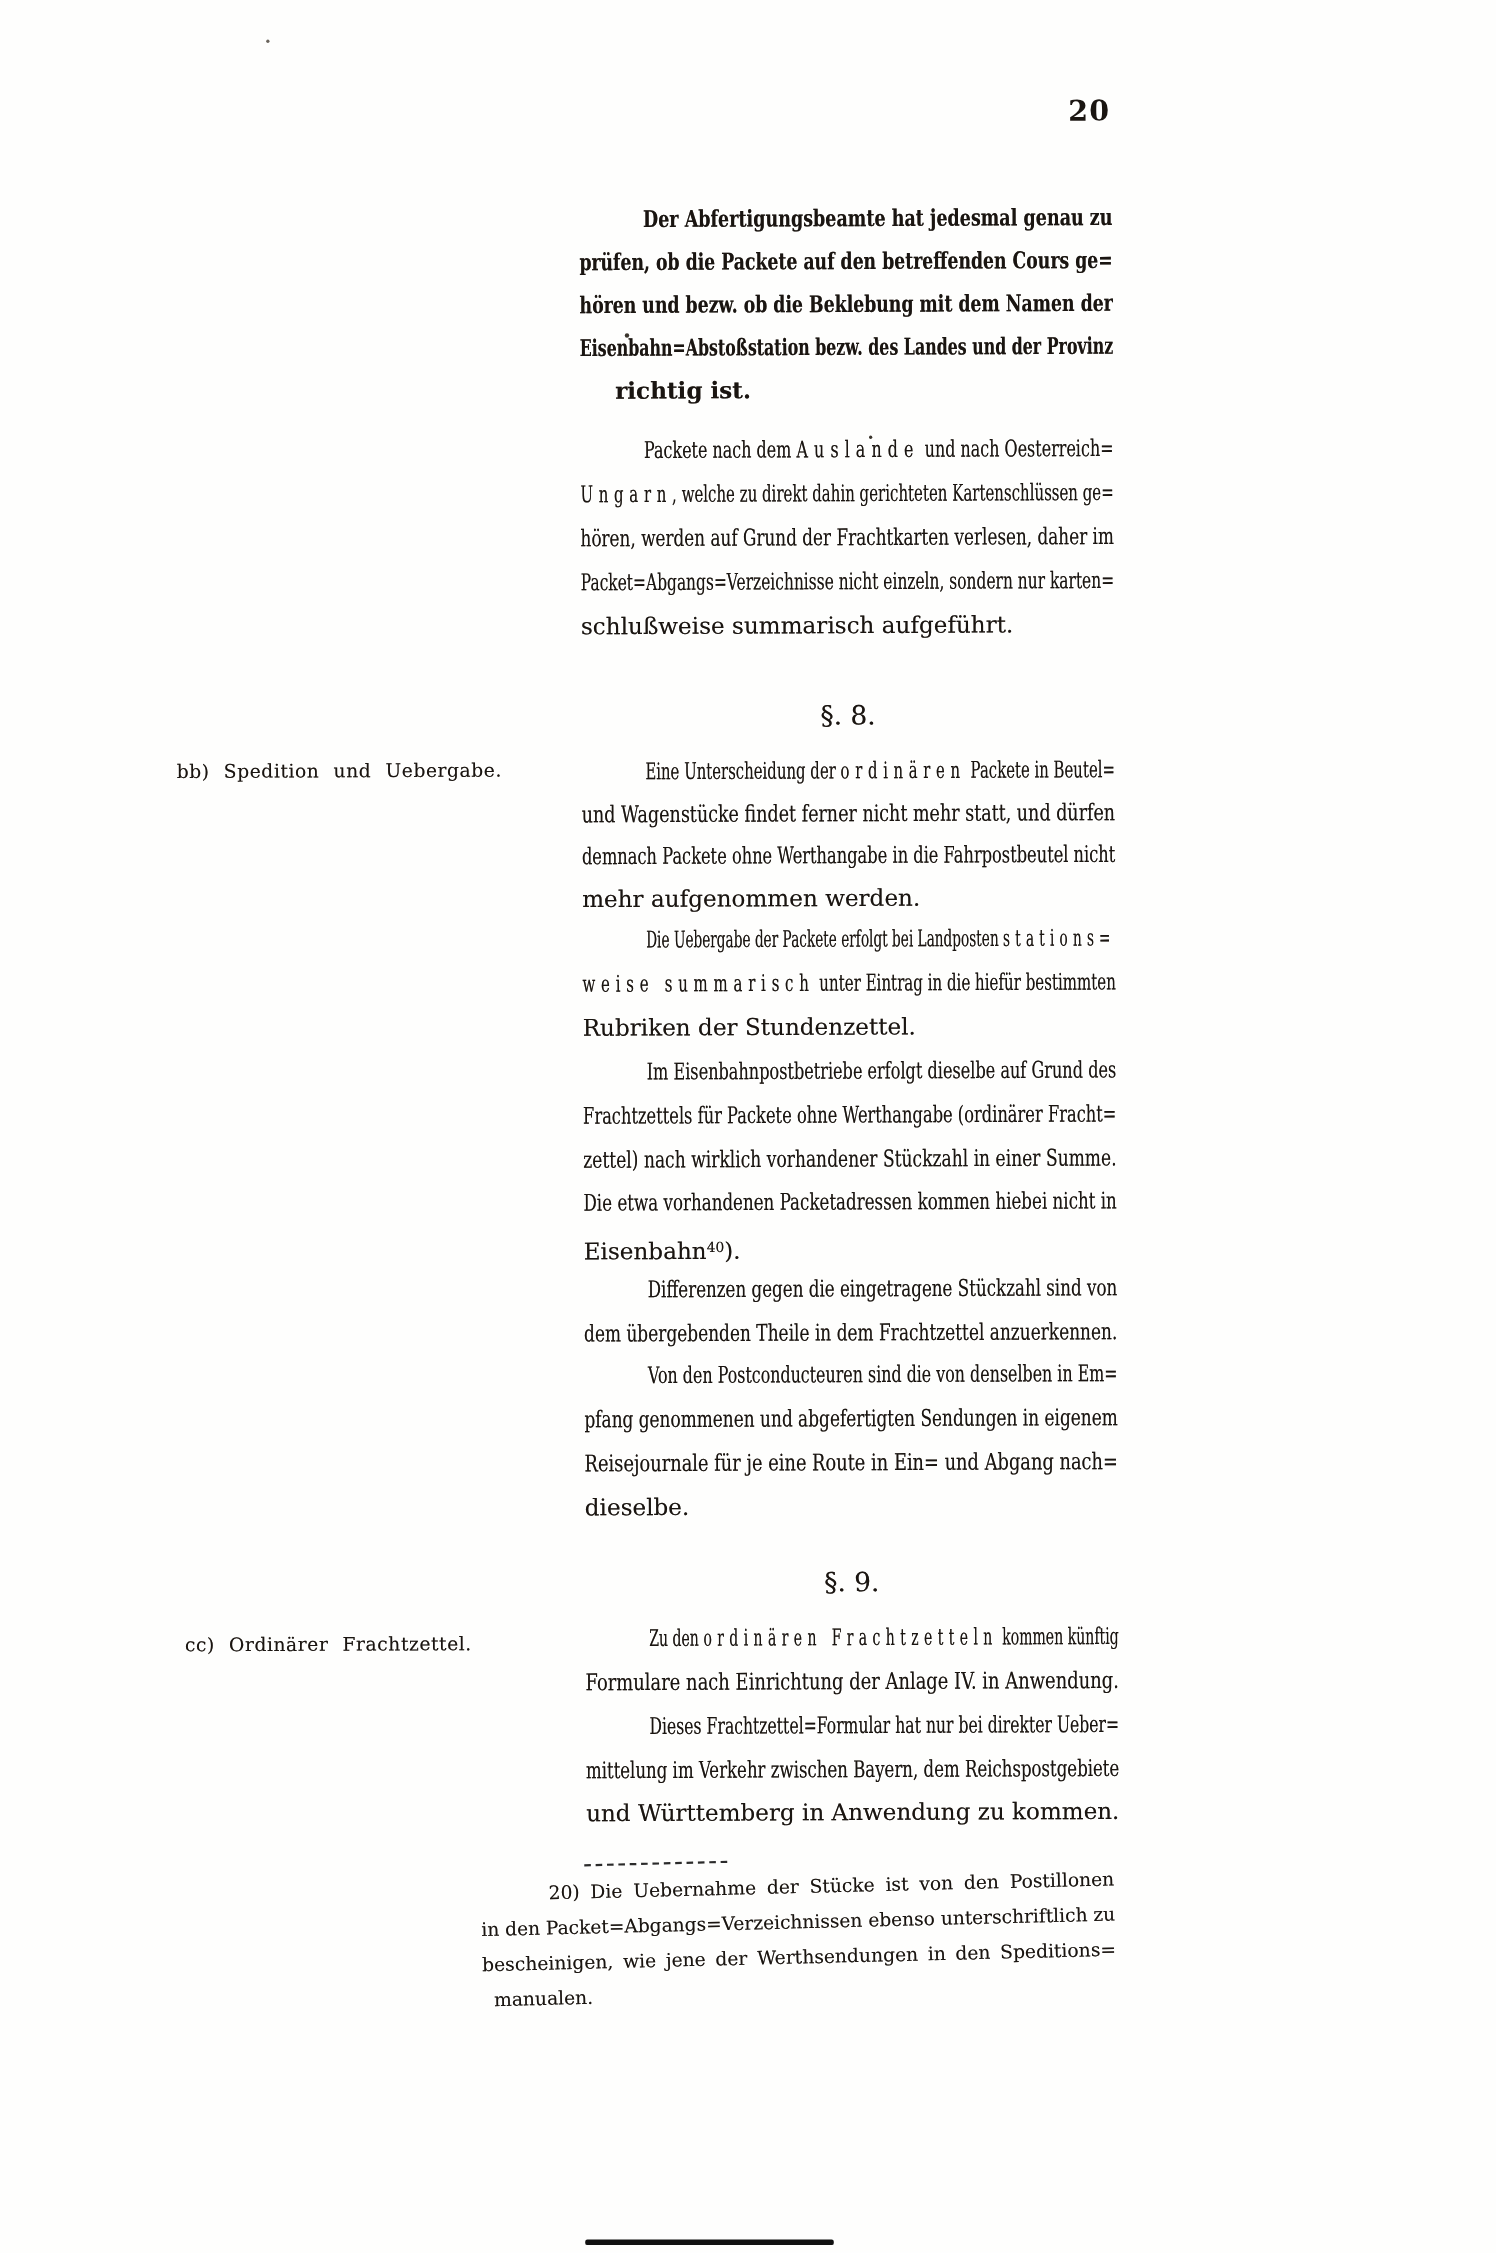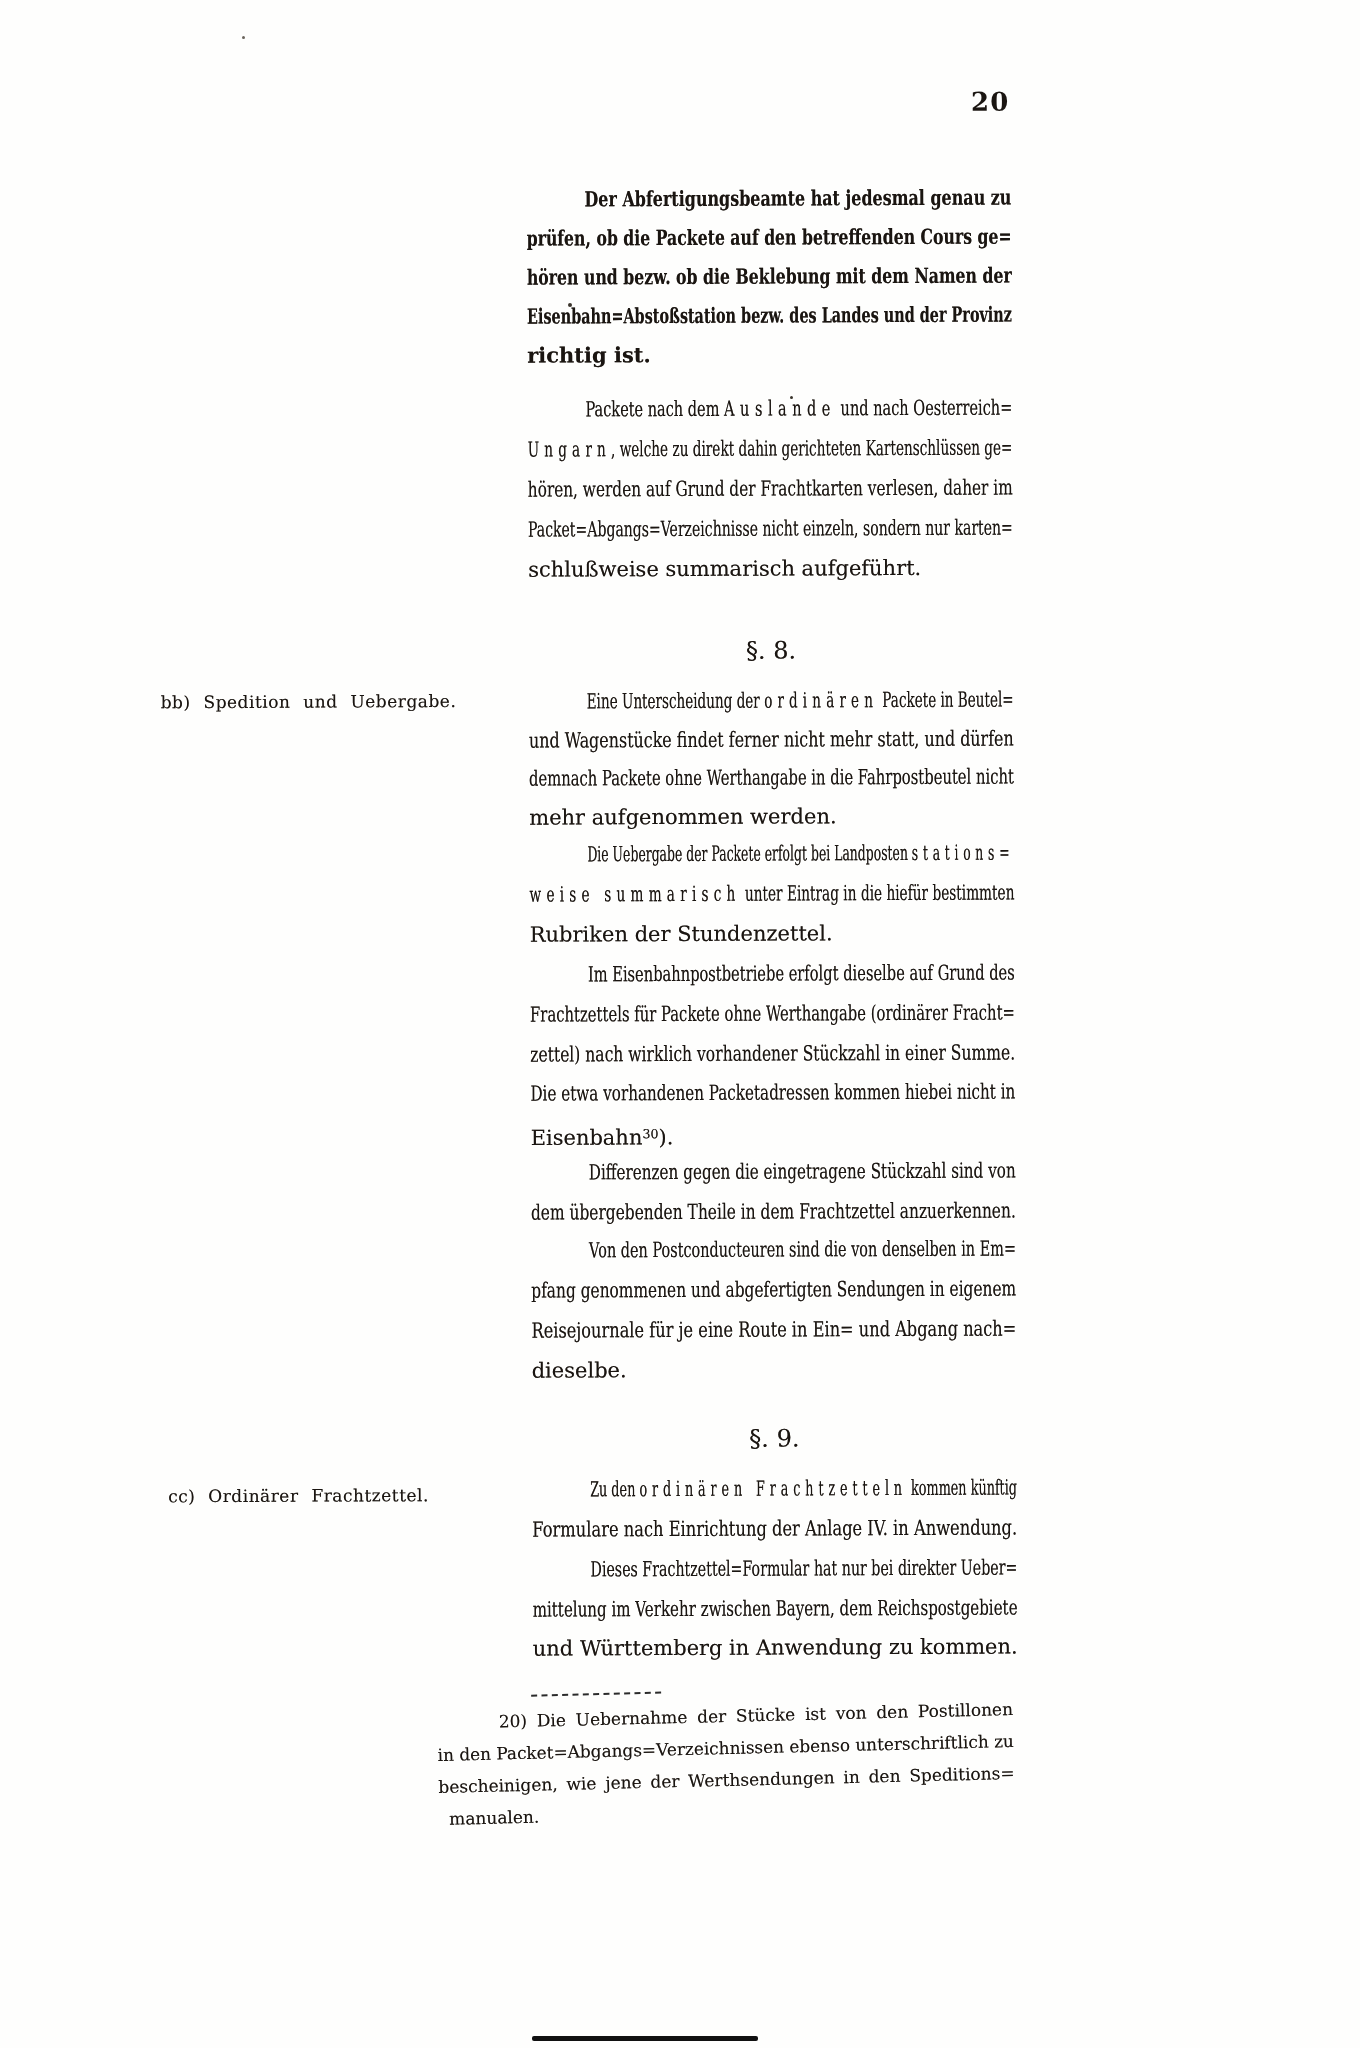--- a/index.html
+++ b/index.html
@@ -65,21 +65,21 @@
 
     <div class="sidenote" id="sidenote-bb">bb) Spedition und Uebergabe.</div>
     <div class="sidenote" id="sidenote-cc">cc) Ordinärer Frachtzettel.</div>
 
     <div id="blocks">
         <div class="blk blk0 bold">
           <div class="jline indent"><span class="lt" style="transform: scaleX(0.758804); word-spacing: 0px;"><span>Der Abfertigungsbeamte hat jedesmal genau zu</span></span></div>
           <div class="jline"><span class="lt" style="transform: scaleX(0.747259); word-spacing: 0px;"><span>prüfen, ob die Packete auf den betreffenden Cours ge=</span></span></div>
           <div class="jline"><span class="lt" style="transform: scaleX(0.74852); word-spacing: 0px;"><span>hören und bezw. ob die Beklebung mit dem Namen der</span></span></div>
           <div class="jline"><span class="lt" style="transform: scaleX(0.684432); word-spacing: 0px;"><span>Eisenbahn=Abstoßstation bezw. des Landes und der Provinz</span></span></div>
-          <div class="jline nojust"><span class="lt" style="transform: none; word-spacing: 0px;"><span>richtig ist.</span></span></div>
+          <div class="jline nojust"><span class="lt" style="transform: none; word-spacing: 0px; margin-left: 32px;"><span>richtig ist.</span></span></div>
         </div>
         <div class="blk blk1">
           <div class="jline indent"><span class="lt" style="transform: scaleX(0.690925); word-spacing: 0px;"><span>Packete nach dem </span><span class="sperr">Auslande</span><span> und nach Oesterreich=</span></span></div>
           <div class="jline"><span class="lt" style="transform: scaleX(0.648183); word-spacing: 0px;"><span class="sperr">Ungarn</span><span>, welche zu direkt dahin gerichteten Kartenschlüssen ge=</span></span></div>
           <div class="jline"><span class="lt" style="transform: scaleX(0.729019); word-spacing: 0px;"><span>hören, werden auf Grund der Frachtkarten verlesen, daher im</span></span></div>
           <div class="jline"><span class="lt" style="transform: scaleX(0.668667); word-spacing: 0px;"><span>Packet=Abgangs=Verzeichnisse nicht einzeln, sondern nur karten=</span></span></div>
           <div class="jline nojust"><span class="lt" style="transform: none; word-spacing: 0px;"><span>schlußweise summarisch aufgeführt.</span></span></div>
         </div>
         <div class="blk blk2 heading"><span>§. 8.</span></div>
         <div class="blk blk3">
@@ -91,21 +91,21 @@
         <div class="blk blk4">
           <div class="jline indent"><span class="lt" style="transform: scaleX(0.591275); word-spacing: 0px;"><span>Die Uebergabe der Packete erfolgt bei Landposten </span><span class="sperr">stations=</span></span></div>
           <div class="jline"><span class="lt" style="transform: scaleX(0.650833); word-spacing: 0px;"><span class="sperr">weise summarisch</span><span> unter Eintrag in die hiefür bestimmten</span></span></div>
           <div class="jline nojust"><span class="lt" style="transform: none; word-spacing: 0px;"><span>Rubriken der Stundenzettel.</span></span></div>
         </div>
         <div class="blk blk5">
           <div class="jline indent"><span class="lt" style="transform: scaleX(0.69713); word-spacing: 0px;"><span>Im Eisenbahnpostbetriebe erfolgt dieselbe auf Grund des</span></span></div>
           <div class="jline"><span class="lt" style="transform: scaleX(0.704403); word-spacing: 0px;"><span>Frachtzettels für Packete ohne Werthangabe (ordinärer Fracht=</span></span></div>
           <div class="jline"><span class="lt" style="transform: scaleX(0.740498); word-spacing: 0px;"><span>zettel) nach wirklich vorhandener Stückzahl in einer Summe.</span></span></div>
           <div class="jline"><span class="lt" style="transform: scaleX(0.72247); word-spacing: 0px;"><span>Die etwa vorhandenen Packetadressen kommen hiebei nicht in</span></span></div>
-          <div class="jline nojust"><span class="lt" style="transform: none; word-spacing: 0px;"><span>Eisenbahn</span><span class="sup">30</span><span>).</span></span></div>
+          <div class="jline nojust"><span class="lt" style="transform: none; word-spacing: 0px;"><span>Eisenbahn</span><span class="sup">40</span><span>).</span></span></div>
         </div>
         <div class="blk blk6">
           <div class="jline indent"><span class="lt" style="transform: scaleX(0.72312); word-spacing: 0px;"><span>Differenzen gegen die eingetragene Stückzahl sind von</span></span></div>
           <div class="jline nojust"><span class="lt" style="transform: scaleX(0.734574); word-spacing: 0px;"><span>dem übergebenden Theile in dem Frachtzettel anzuerkennen.</span></span></div>
         </div>
         <div class="blk blk7">
           <div class="jline indent"><span class="lt" style="transform: scaleX(0.68712); word-spacing: 0px;"><span>Von den Postconducteuren sind die von denselben in Em=</span></span></div>
           <div class="jline"><span class="lt" style="transform: scaleX(0.733065); word-spacing: 0px;"><span>pfang genommenen und abgefertigten Sendungen in eigenem</span></span></div>
           <div class="jline"><span class="lt" style="transform: scaleX(0.771184); word-spacing: 0px;"><span>Reisejournale für je eine Route in Ein= und Abgang nach=</span></span></div>
           <div class="jline nojust"><span class="lt" style="transform: none; word-spacing: 0px;"><span>dieselbe.</span></span></div>

